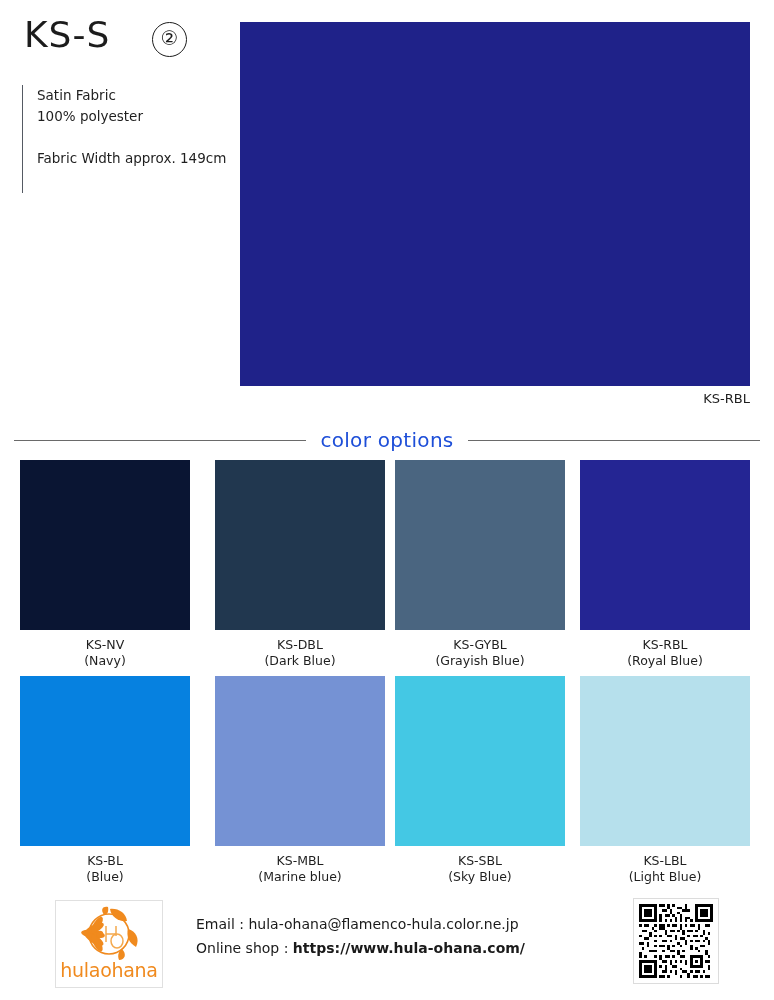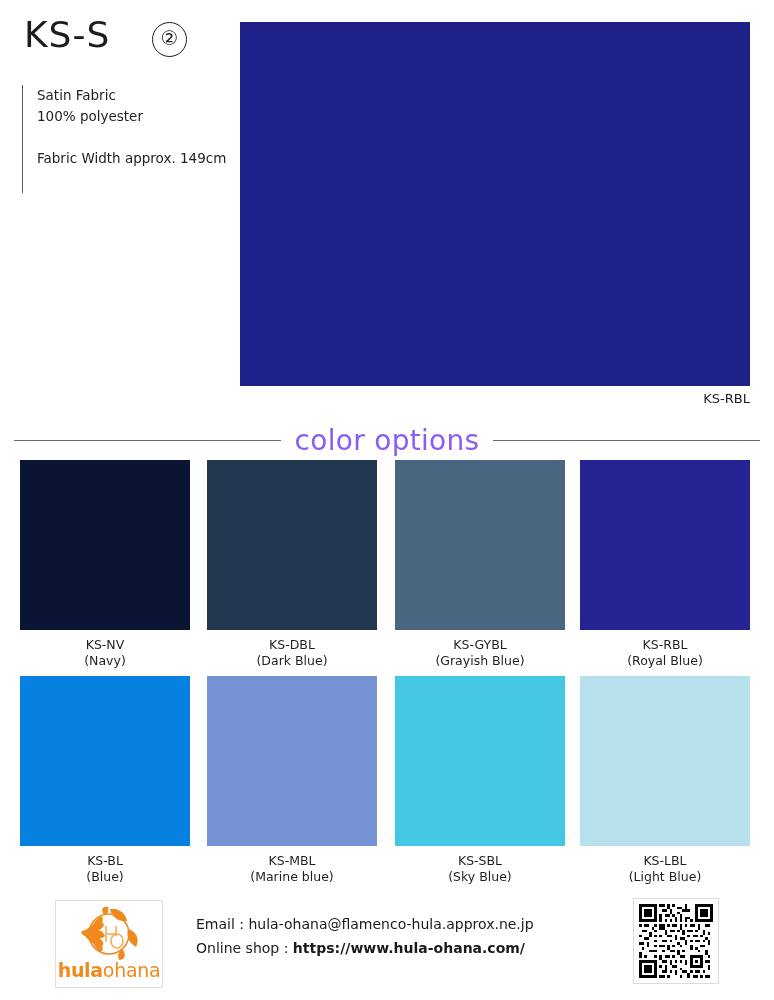--- a/index.html
+++ b/index.html
@@ -98,22 +98,22 @@
     padding: 0 14px;
     box-sizing: border-box;
   }
   #options-heading .rule {
     flex: 1 1 auto;
     height: 1px;
     background: #6a6a6a;
   }
   #options-heading .heading-text {
     flex: 0 0 auto;
-    font-size: 28px;
-    color: #8b5cf6;
+    font-size: 20px;
+    color: #1d4ed8;
     letter-spacing: 0.3px;
     white-space: nowrap;
   }
 
   
   #color-grid {
     position: absolute;
     left: 0;
     top: 460px;
     width: 774px;
@@ -122,21 +122,21 @@
     position: relative;
     width: 614px;
     height: 216px;
   }
   .swatch-cell {
     position: absolute;
     top: 0;
     width: 170px;
   }
   .swatch-cell.col0 { left: 20px; }
-  .swatch-cell.col1 { left: 207px; }
+  .swatch-cell.col1 { left: 215px; }
   .swatch-cell.col2 { left: 395px; }
   .swatch-cell.col3 { left: 580px; width: 170px; }
 
   .swatch-chip {
     width: 100%;
     height: 170px;
   }
   .swatch-caption {
     margin-top: 7px;
     text-align: center;
@@ -173,21 +173,21 @@
   #brand-logo .wordmark {
     position: absolute;
     left: 0;
     right: 0;
     bottom: 6px;
     text-align: center;
     font-size: 19px;
     color: #f08a1e;
     letter-spacing: -0.3px;
   }
-  #brand-logo .wordmark .bold { font-weight: bold; }
+  #brand-logo .wordmark .bold { font-weight: normal; }
 
   #contact-block {
     position: absolute;
     left: 196px;
     top: 20px;
   }
   #contact-block .contact-line {
     font-size: 14px;
     line-height: 24px;
     color: #1a1a1a;
@@ -329,21 +329,21 @@
         <g fill="none" stroke="#f4a94e" stroke-width="1.5">
           <path d="M36 21 L36 37 M36 29 L46 29 M46 21 L46 31"></path>
           <ellipse cx="47" cy="36" rx="6" ry="7"></ellipse>
         </g>
       </svg>
     </div>
     <div class="wordmark"><span class="bold">hula</span><span>ohana</span></div>
   </div>
 
   <div id="contact-block">
-    <div class="contact-line">Email : hula-ohana@flamenco-hula.approx.ne.jp</div>
+    <div class="contact-line">Email : hula-ohana@flamenco-hula.color.ne.jp</div>
     <div class="contact-line"><span>Online shop : </span><span class="shop-url">https://www.hula-ohana.com/</span></div>
   </div>
 
   <div id="qr-code">
     <svg width="74" height="74" viewBox="0 0 29 29" shape-rendering="crispEdges">
       <rect width="29" height="29" fill="#ffffff"></rect>
       <g fill="#000000">
 
         <rect x="0" y="0" width="7" height="1"></rect>
           <rect x="0" y="6" width="7" height="1"></rect>

